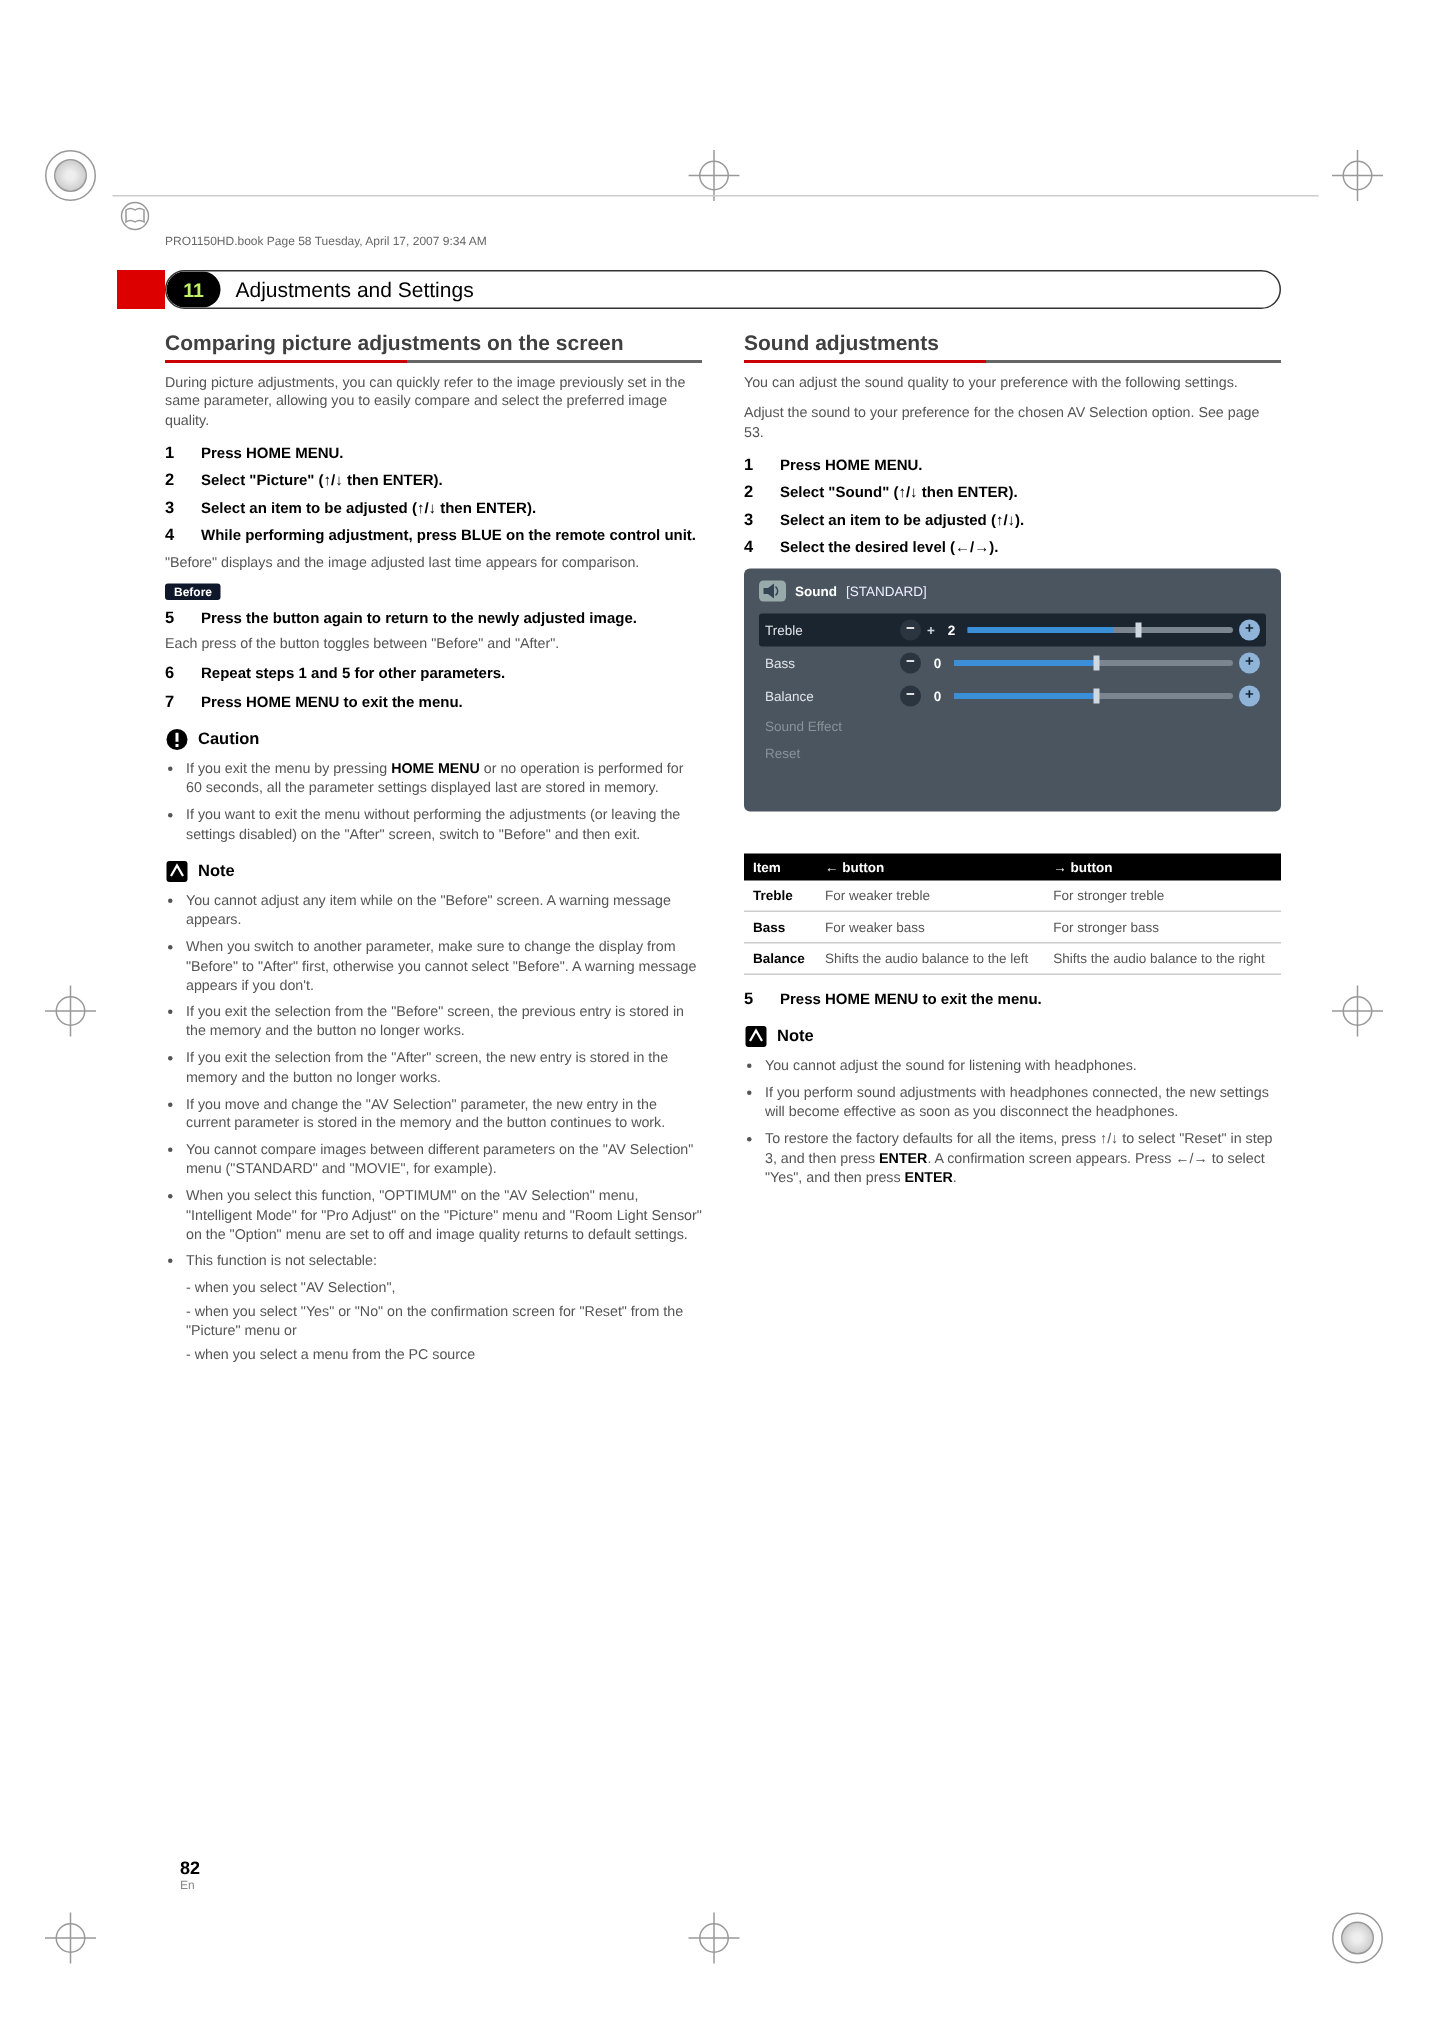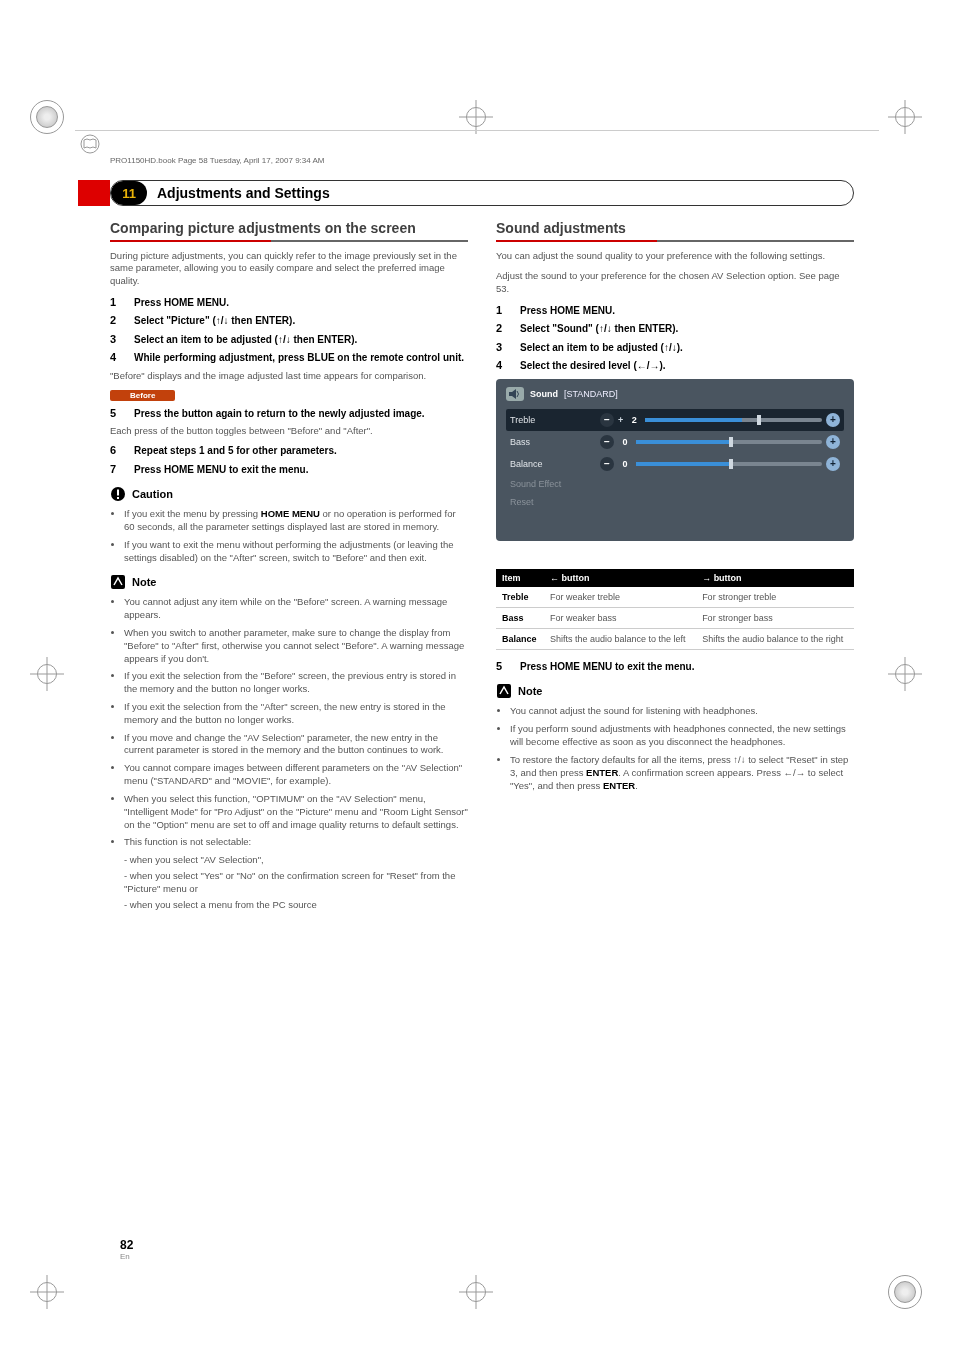--- a/index.html
+++ b/index.html
@@ -72,32 +72,32 @@
     align-items: center;
     border-radius: 14px;
     border: 1px solid #333;
     height: 26px;
     overflow: hidden;
     margin-bottom: 14px;
     position: relative;
   }
   .chapter-num {
     background: #000;
-    color: #eab308;
+    color: #bef264;
     font-weight: bold;
     font-size: 13px;
     width: 36px;
     height: 100%;
     display: flex;
     align-items: center;
     justify-content: center;
     border-radius: 12px;
   }
   .chapter-title {
-    font-weight: bold;
+    font-weight: normal;
     color: #000;
     font-size: 14px;
     padding-left: 10px;
   }
   .red-outside {
     position: absolute;
     top: 180px;
     left: 78px;
     width: 32px;
     height: 26px;
@@ -149,25 +149,25 @@
     line-height: 1.35;
   }
   .between {
     font-size: 9.5px;
     color: #555;
     margin-bottom: 6px;
     line-height: 1.35;
   }
   .badge {
     display: inline-block;
-    background: #c2410c;
+    background: #0f172a;
     color: #fff;
     font-size: 8px;
     font-weight: bold;
-    padding: 1px 20px;
+    padding: 1px 6px;
     border-radius: 2px;
     margin-bottom: 6px;
   }
   .callout {
     display: flex;
     align-items: center;
     gap: 6px;
     margin-top: 10px;
     margin-bottom: 6px;
   }

